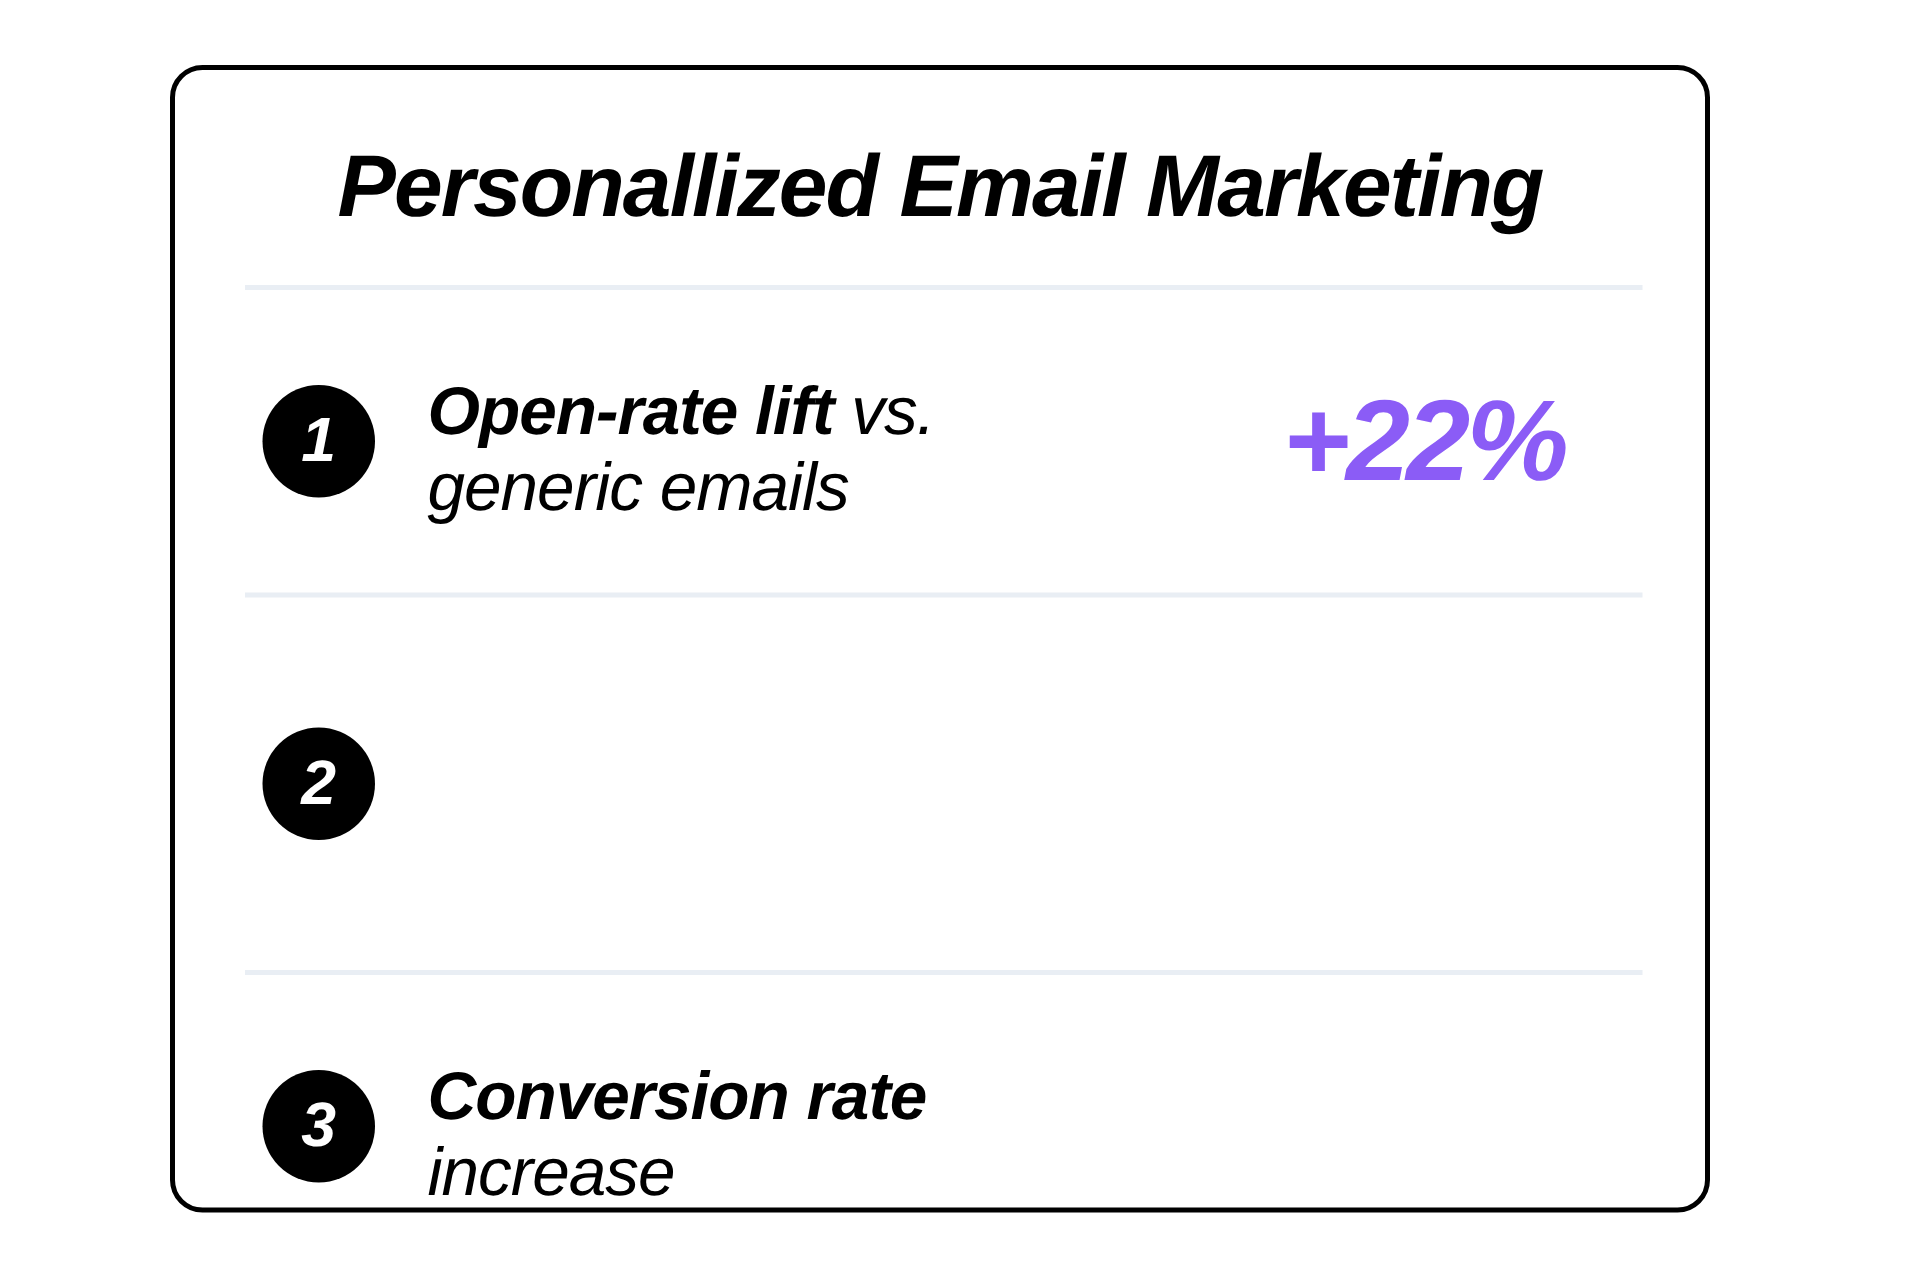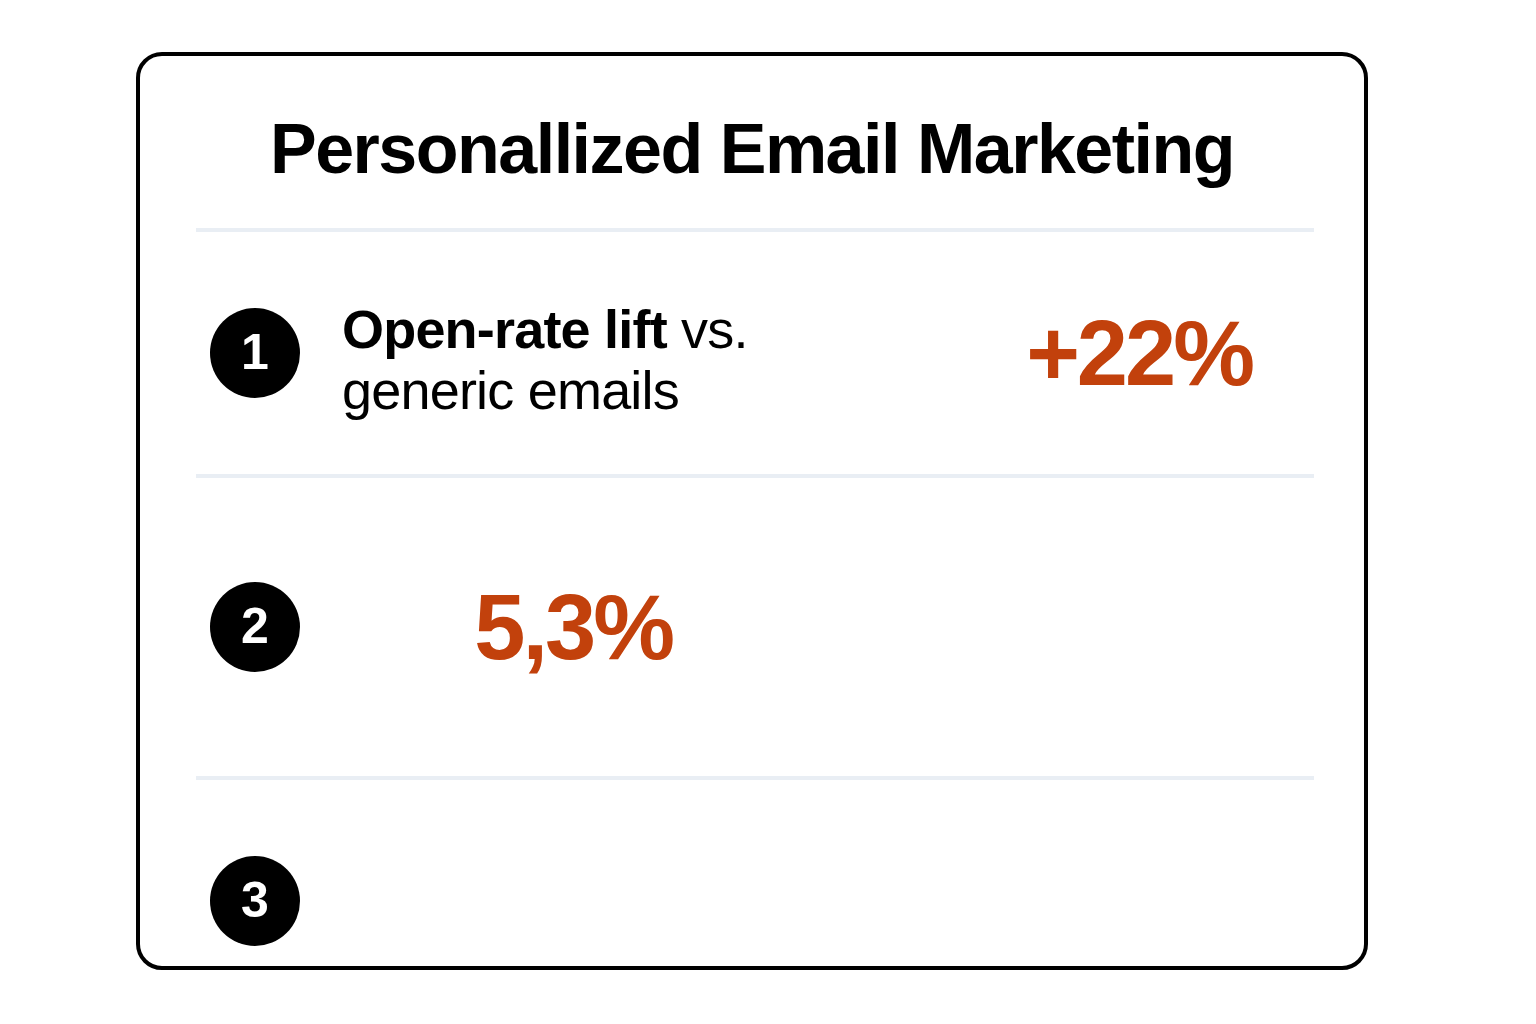--- a/index.html
+++ b/index.html
@@ -13,20 +13,21 @@
     font-family: "Liberation Sans", sans-serif;
     -webkit-font-smoothing: antialiased;
     overflow: hidden;
   }
 
   .stage {
     position: relative;
     width: 1492px;
     height: 1024px;
     background: #ffffff;
+    font-style: italic;
   }
 
   
   .card {
     position: absolute;
     left: 136px;
     top: 52px;
     width: 1232px;
     height: 918px;
     box-sizing: border-box;
@@ -130,21 +131,21 @@
 
   
   .value {
     flex: 0 0 auto;
     text-align: right;
     font-family: "Liberation Sans", sans-serif;
     font-weight: 700;
     font-size: 92px;
     line-height: 1;
     letter-spacing: -3px;
-    color: #c2410c;
+    color: #8b5cf6;
     white-space: nowrap;
     min-width: 330px;
   }
 </style>
 </head>
 <body>
 
 <div class="stage">
 
   <div class="card">
@@ -164,26 +165,28 @@
         </div>
         <div class="value">+22%</div>
       </div>
 
       <div class="divider"></div>
 
       <div class="row row-2">
         <div class="badge-wrap">
           <div class="badge">2</div>
         </div>
-        <div class="value">5,3%</div>
       </div>
 
       <div class="divider"></div>
 
       <div class="row row-3">
         <div class="badge-wrap">
           <div class="badge">3</div>
         </div>
+        <div class="label">
+          <span class="strong">Conversion rate </span><span class="normal">increase</span>
+        </div>
       </div>
 
     </div>
   </div>
 </div>
 
 </body></html>

